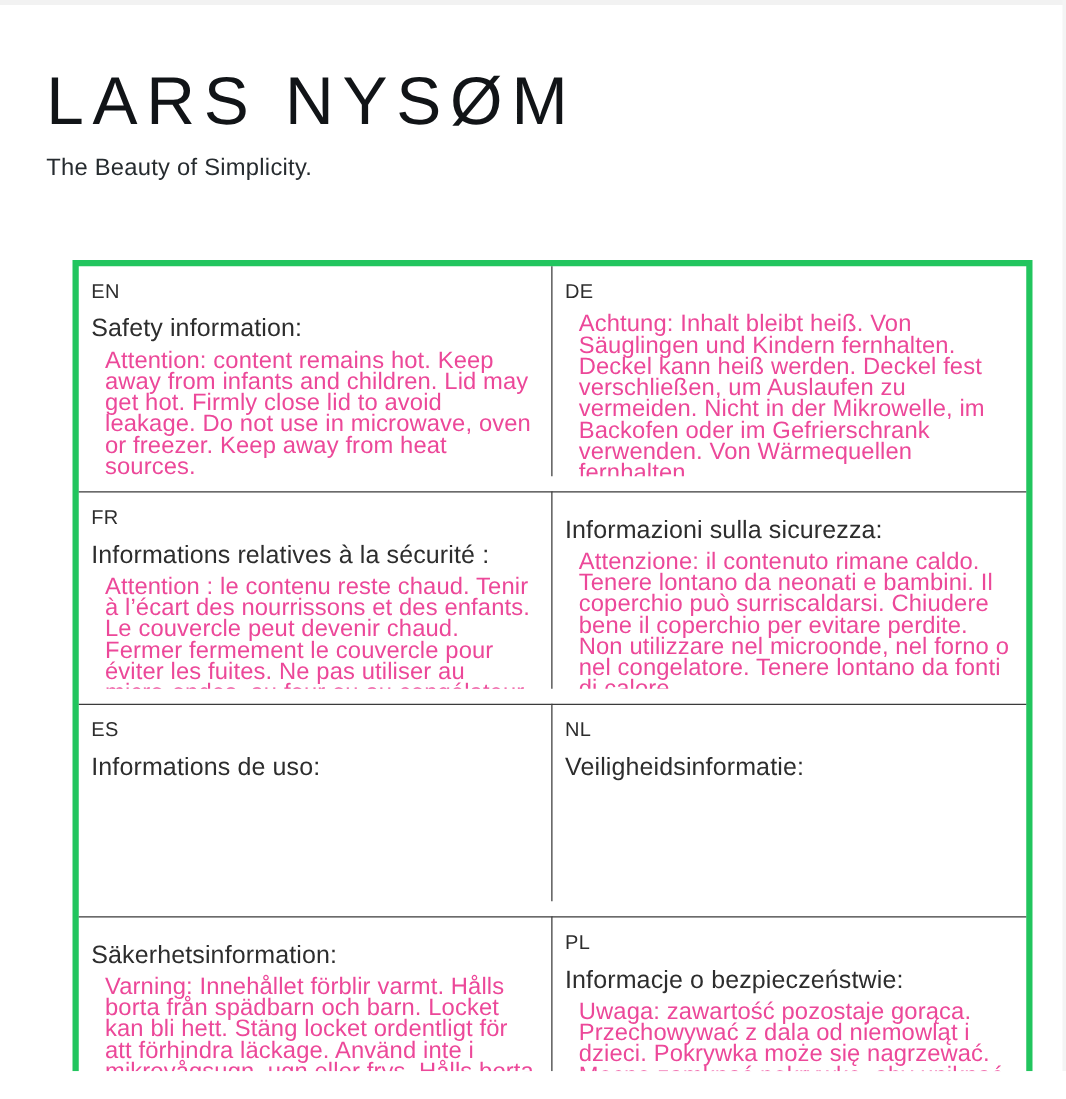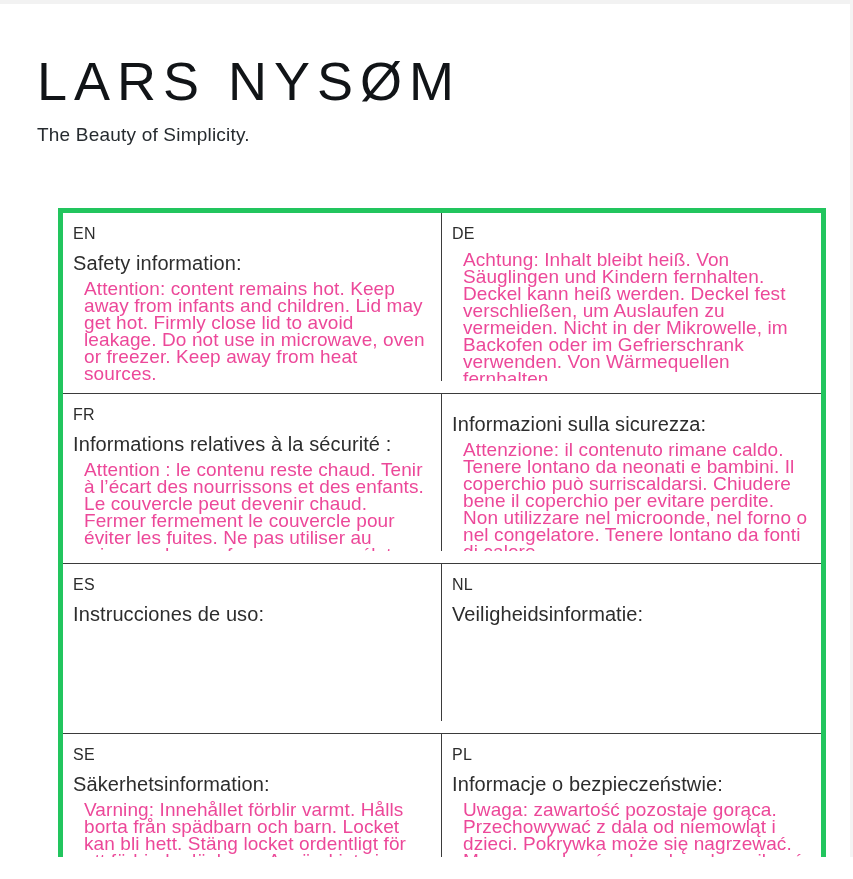--- a/index.html
+++ b/index.html
@@ -121,30 +121,29 @@
       <p class="body-text">Attention : le contenu reste chaud. Tenir à l’écart des nourrissons et des enfants. Le couvercle peut devenir chaud. Fermer fermement le couvercle pour éviter les fuites. Ne pas utiliser au micro-ondes, au four ou au congélateur. Tenir à l’écart des sources de chaleur.</p>
     </section>
 
     <section class="cell">
       <h2 class="heading">Informazioni sulla sicurezza:</h2>
       <p class="body-text">Attenzione: il contenuto rimane caldo. Tenere lontano da neonati e bambini. Il coperchio può surriscaldarsi. Chiudere bene il coperchio per evitare perdite. Non utilizzare nel microonde, nel forno o nel congelatore. Tenere lontano da fonti di calore.</p>
     </section>
 
     <section class="cell">
       <div class="lang">ES</div>
-      <h2 class="heading">Instrucciones de uso:</h2>
+      <h2 class="heading">Informations de uso:</h2>
     </section>
 
     <section class="cell">
       <div class="lang">NL</div>
       <h2 class="heading">Veiligheidsinformatie:</h2>
     </section>
 
     <section class="cell">
-      <div class="lang">SE</div>
       <h2 class="heading">Säkerhetsinformation:</h2>
       <p class="body-text">Varning: Innehållet förblir varmt. Hålls borta från spädbarn och barn. Locket kan bli hett. Stäng locket ordentligt för att förhindra läckage. Använd inte i mikrovågsugn, ugn eller frys. Hålls borta från värmekällor.</p>
     </section>
 
     <section class="cell">
       <div class="lang">PL</div>
       <h2 class="heading">Informacje o bezpieczeństwie:</h2>
       <p class="body-text">Uwaga: zawartość pozostaje gorąca. Przechowywać z dala od niemowląt i dzieci. Pokrywka może się nagrzewać. Mocno zamknąć pokrywkę, aby uniknąć wycieku. Nie używać w kuchence mikrofalowej, piekarniku ani zamrażarce. Przechowywać z dala od źródeł ciepła.</p>
     </section>
 

